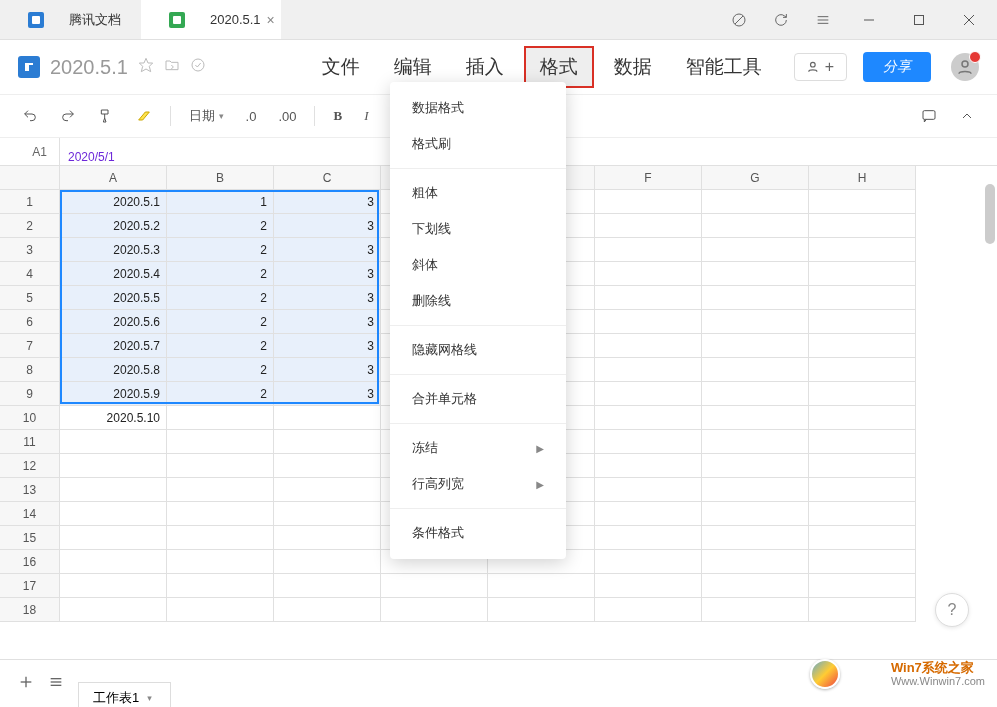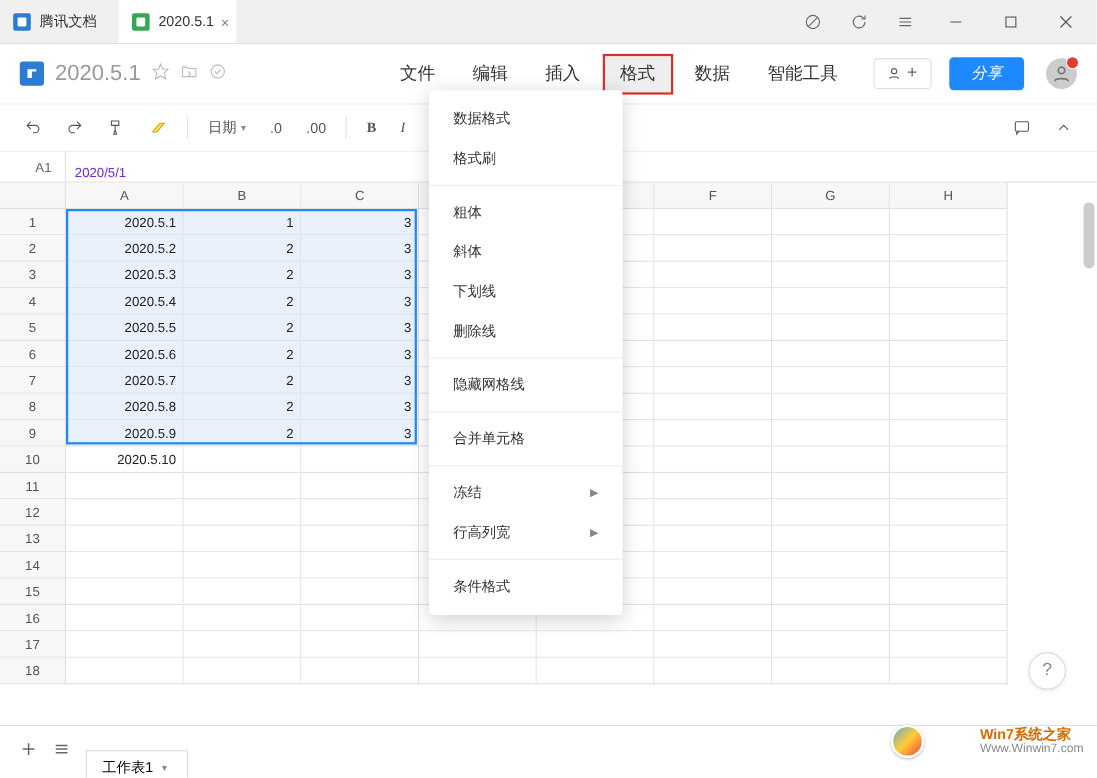--- a/index.html
+++ b/index.html
@@ -1,39 +1,39 @@
 <!DOCTYPE html>
 <html><head>
 <meta charset="utf-8">
 <style>
 * { margin:0; padding:0; box-sizing:border-box; font-family:"Microsoft YaHei","PingFang SC",Arial,sans-serif; }
 body { background:#f5f5f5; width:997px; height:707px; overflow:hidden; position:relative; }
 .window { background:#fff; width:997px; height:707px; position:relative; }
 .titlebar { height:40px; display:flex; align-items:stretch; background:#f0f0f0; border-bottom:1px solid #e0e0e0; }
-.tab { display:flex; align-items:center; padding:0 20px 0 12px; gap:8px; font-size:13px; color:#333; position:relative; }
+.tab { display:flex; align-items:center; padding:0 20px 0 28px; gap:25px; font-size:13px; color:#333; position:relative; }
 .tab.active { background:#fff; }
 .tab-icon { width:16px; height:16px; border-radius:2px; display:flex; align-items:center; justify-content:center; }
 .tab-icon.blue { background:#2b7cd3; }
 .tab-icon.green { background:#34a853; }
 .tab-icon svg { width:10px; height:10px; fill:#fff; }
 .tab-close { position:absolute; right:6px; font-size:14px; color:#888; cursor:pointer; }
 .titlebar-right { margin-left:auto; display:flex; align-items:center; gap:14px; padding-right:10px; color:#666; }
 .tb-icon { width:28px; height:28px; display:flex; align-items:center; justify-content:center; cursor:pointer; }
 .tb-icon svg { width:16px; height:16px; stroke:#666; fill:none; stroke-width:1.5; }
 .win-btn { width:36px; height:40px; display:flex; align-items:center; justify-content:center; cursor:pointer; }
 .win-btn svg { width:12px; height:12px; stroke:#555; fill:none; stroke-width:1; }
 
 .docbar { height:54px; display:flex; align-items:center; padding:0 18px; gap:10px; }
 .logo-ico { width:22px; height:22px; background:#2b7cd3; border-radius:3px; display:flex; align-items:center; justify-content:center; }
 .logo-ico svg { fill:#fff; width:12px;height:12px; }
 .doc-title { font-size:20px; color:#999; font-weight:400; }
 .doc-icons { display:flex; gap:10px; color:#bbb; }
 .doc-icons svg { width:16px; height:16px; stroke:#bbb; fill:none; stroke-width:1.5; }
 .menubar { margin-left:auto; display:flex; align-items:center; gap:6px; }
-.menu-item { padding:6px 14px; font-size:16px; color:#333; cursor:pointer; }
+.menu-item { padding:6px 14px; font-size:19px; color:#333; cursor:pointer; }
 .menu-item.hl { border:2px solid #d93025; background:#eee; }
 .btn-add-user { border:1px solid #ddd; border-radius:4px; padding:4px 12px; display:flex; align-items:center; gap:4px; color:#666; cursor:pointer; margin-left:12px; }
 .btn-share { background:#1e88ff; color:#fff; border-radius:4px; padding:6px 20px; font-size:14px; cursor:pointer; margin-left:10px;font-style:italic; }
 .avatar { width:28px; height:28px; border-radius:50%; background:#ccc; margin-left:14px; position:relative; display:flex; align-items:center; justify-content:center; }
 .avatar .dot { position:absolute; top:-2px; right:-2px; width:12px; height:12px; background:#e53935; border-radius:50%; border:1px solid #fff; }
 
 .toolbar { height:44px; border-top:1px solid #eee; border-bottom:1px solid #eee; display:flex; align-items:center; padding:0 18px; gap:14px; color:#555; font-size:13px; }
 .tool { display:flex; align-items:center; gap:4px; cursor:pointer; padding:4px; }
 .tool svg { width:16px; height:16px; stroke:#555; fill:none; stroke-width:1.5; }
 .tool .caret { font-size:9px; color:#888; }
@@ -426,24 +426,24 @@
         <span>数据格式</span>
       </div>
       <div class="dd-item">
         <span>格式刷</span>
       </div>
       <div class="dd-sep"></div>
       <div class="dd-item">
         <span>粗体</span>
       </div>
       <div class="dd-item">
+        <span>下划线</span>
+      </div>
+      <div class="dd-item">
         <span>斜体</span>
-      </div>
-      <div class="dd-item">
-        <span>下划线</span>
       </div>
       <div class="dd-item">
         <span>删除线</span>
       </div>
       <div class="dd-sep"></div>
       <div class="dd-item">
         <span>隐藏网格线</span>
       </div>
       <div class="dd-sep"></div>
       <div class="dd-item">

